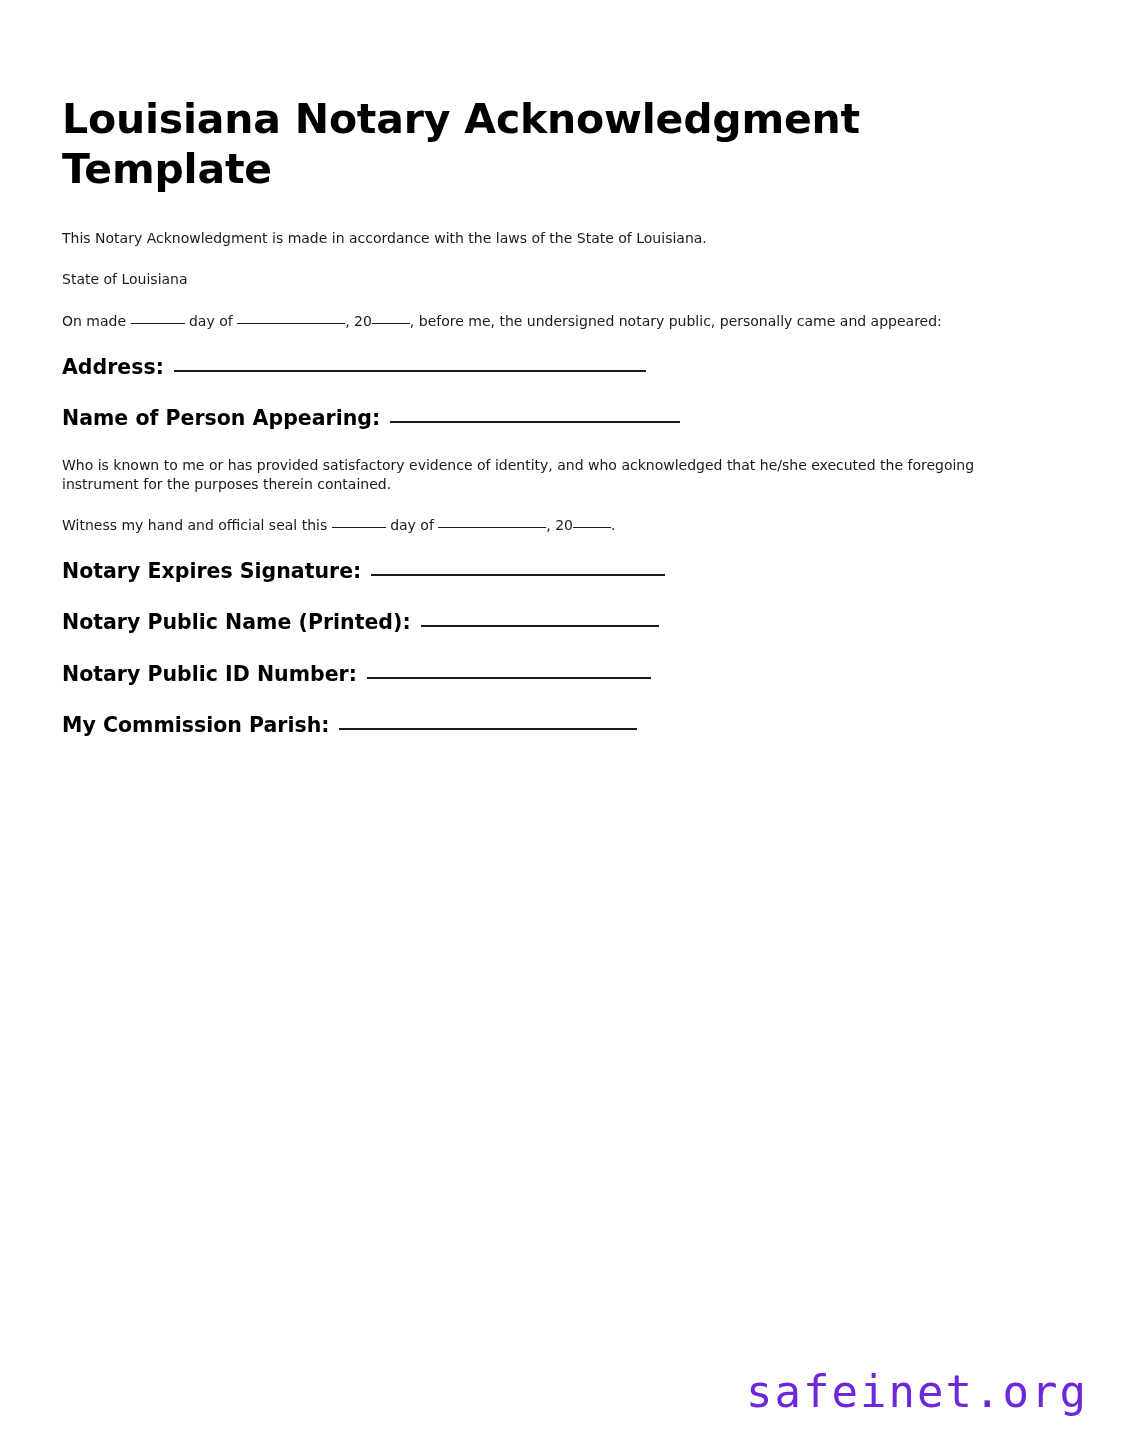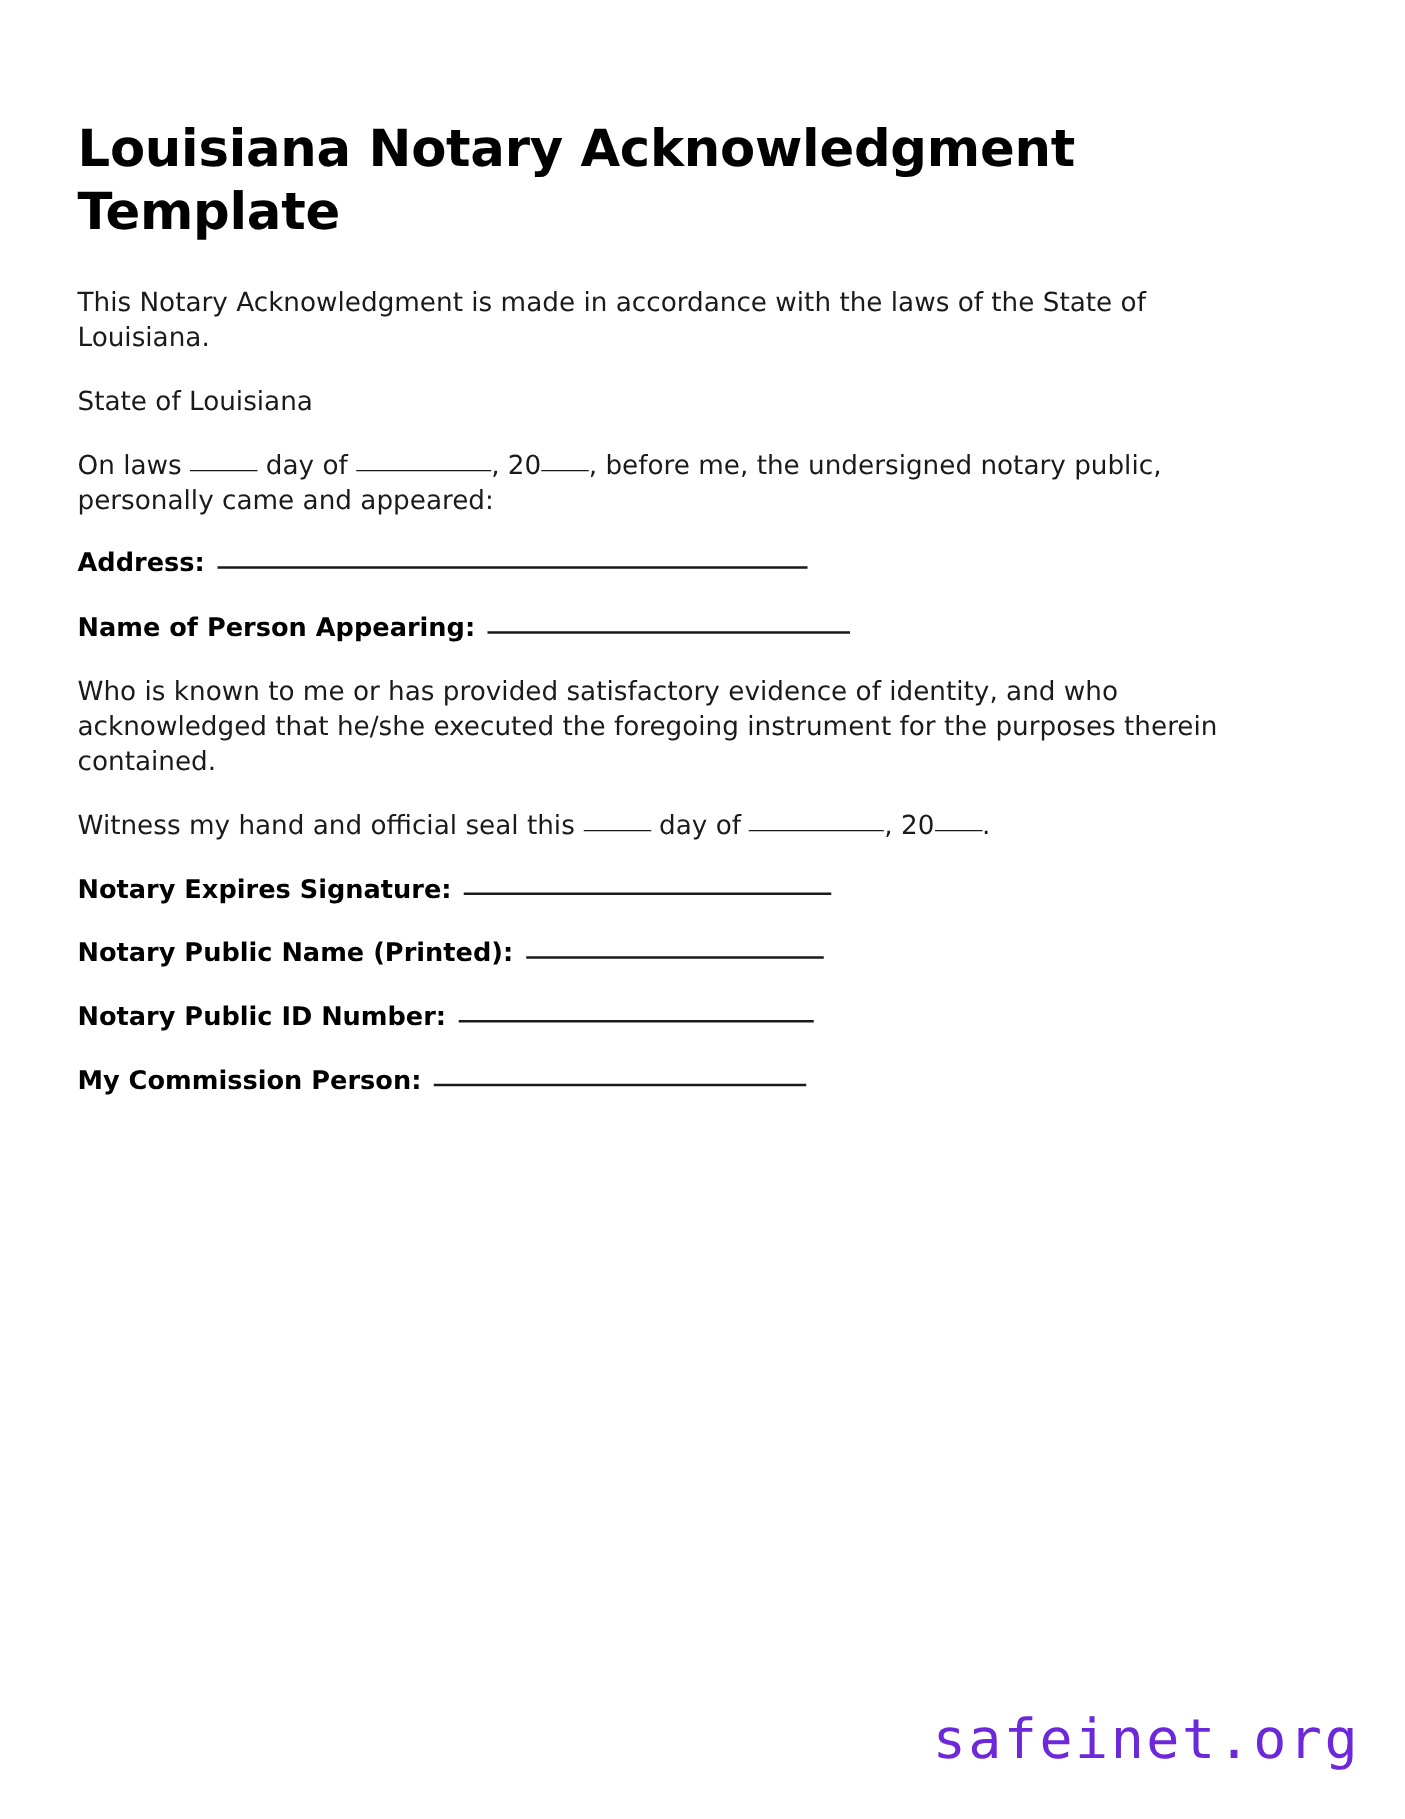--- a/index.html
+++ b/index.html
@@ -28,21 +28,21 @@
     font-family: "DejaVu Sans", sans-serif;
     font-weight: bold;
     font-size: 41px;
     line-height: 1.23;
     letter-spacing: -0.2px;
     margin: 0 0 34px 0;
     color: #000000;
     max-width: 900px;
   }
   .para {
-    font-size: 21px;
+    font-size: 14px;
     line-height: 1.33;
     margin: 0 0 23px 0;
     color: #1a1a1a;
     max-width: 960px;
   }
   .field-line {
     font-size: 20.5px;
     line-height: 1.33;
     margin: 0 0 24px 0;
     white-space: nowrap;
@@ -92,34 +92,34 @@
 <div class="page">
   <div class="content">
 
     <h1 class="doc-title">Louisiana Notary Acknowledgment Template</h1>
 
     <p class="para">This Notary Acknowledgment is made in accordance with the laws of the State of Louisiana.</p>
 
     <p class="para">State of Louisiana</p>
 
 
-    <p class="para"><span>On laws </span><span class="rule-inline w-day"></span><span> day of </span><span class="rule-inline w-month"></span><span>, 20</span><span class="rule-inline w-year"></span><span>, before me, the undersigned notary public, personally came and appeared:</span></p>
+    <p class="para"><span>On made </span><span class="rule-inline w-day"></span><span> day of </span><span class="rule-inline w-month"></span><span>, 20</span><span class="rule-inline w-year"></span><span>, before me, the undersigned notary public, personally came and appeared:</span></p>
 
     <p class="field-line"><span class="field-label">Address:</span><span class="rule w-address" style="margin-left:10px"></span></p>
 
     <p class="field-line"><span class="field-label">Name of Person Appearing:</span><span class="rule w-name" style="margin-left:10px"></span></p>
 
     <p class="para">Who is known to me or has provided satisfactory evidence of identity, and who acknowledged that he/she executed the foregoing instrument for the purposes therein contained.</p>
 
     <p class="para"><span>Witness my hand and official seal this </span><span class="rule-inline w-day"></span><span> day of </span><span class="rule-inline w-month"></span><span>, 20</span><span class="rule-inline w-year"></span><span>.</span></p>
 
     <p class="field-line"><span class="field-label">Notary Expires Signature:</span><span class="rule w-sig" style="margin-left:10px"></span></p>
 
     <p class="field-line"><span class="field-label">Notary Public Name (Printed):</span><span class="rule w-printed" style="margin-left:10px"></span></p>
 
     <p class="field-line"><span class="field-label">Notary Public ID Number:</span><span class="rule w-idnum" style="margin-left:10px"></span></p>
 
-    <p class="field-line"><span class="field-label">My Commission Person:</span><span class="rule w-expires" style="margin-left:10px"></span></p>
+    <p class="field-line"><span class="field-label">My Commission Parish:</span><span class="rule w-expires" style="margin-left:10px"></span></p>
 
   </div>
 
   <div class="watermark">safeinet.org</div>
 </div>
 
 </body></html>

